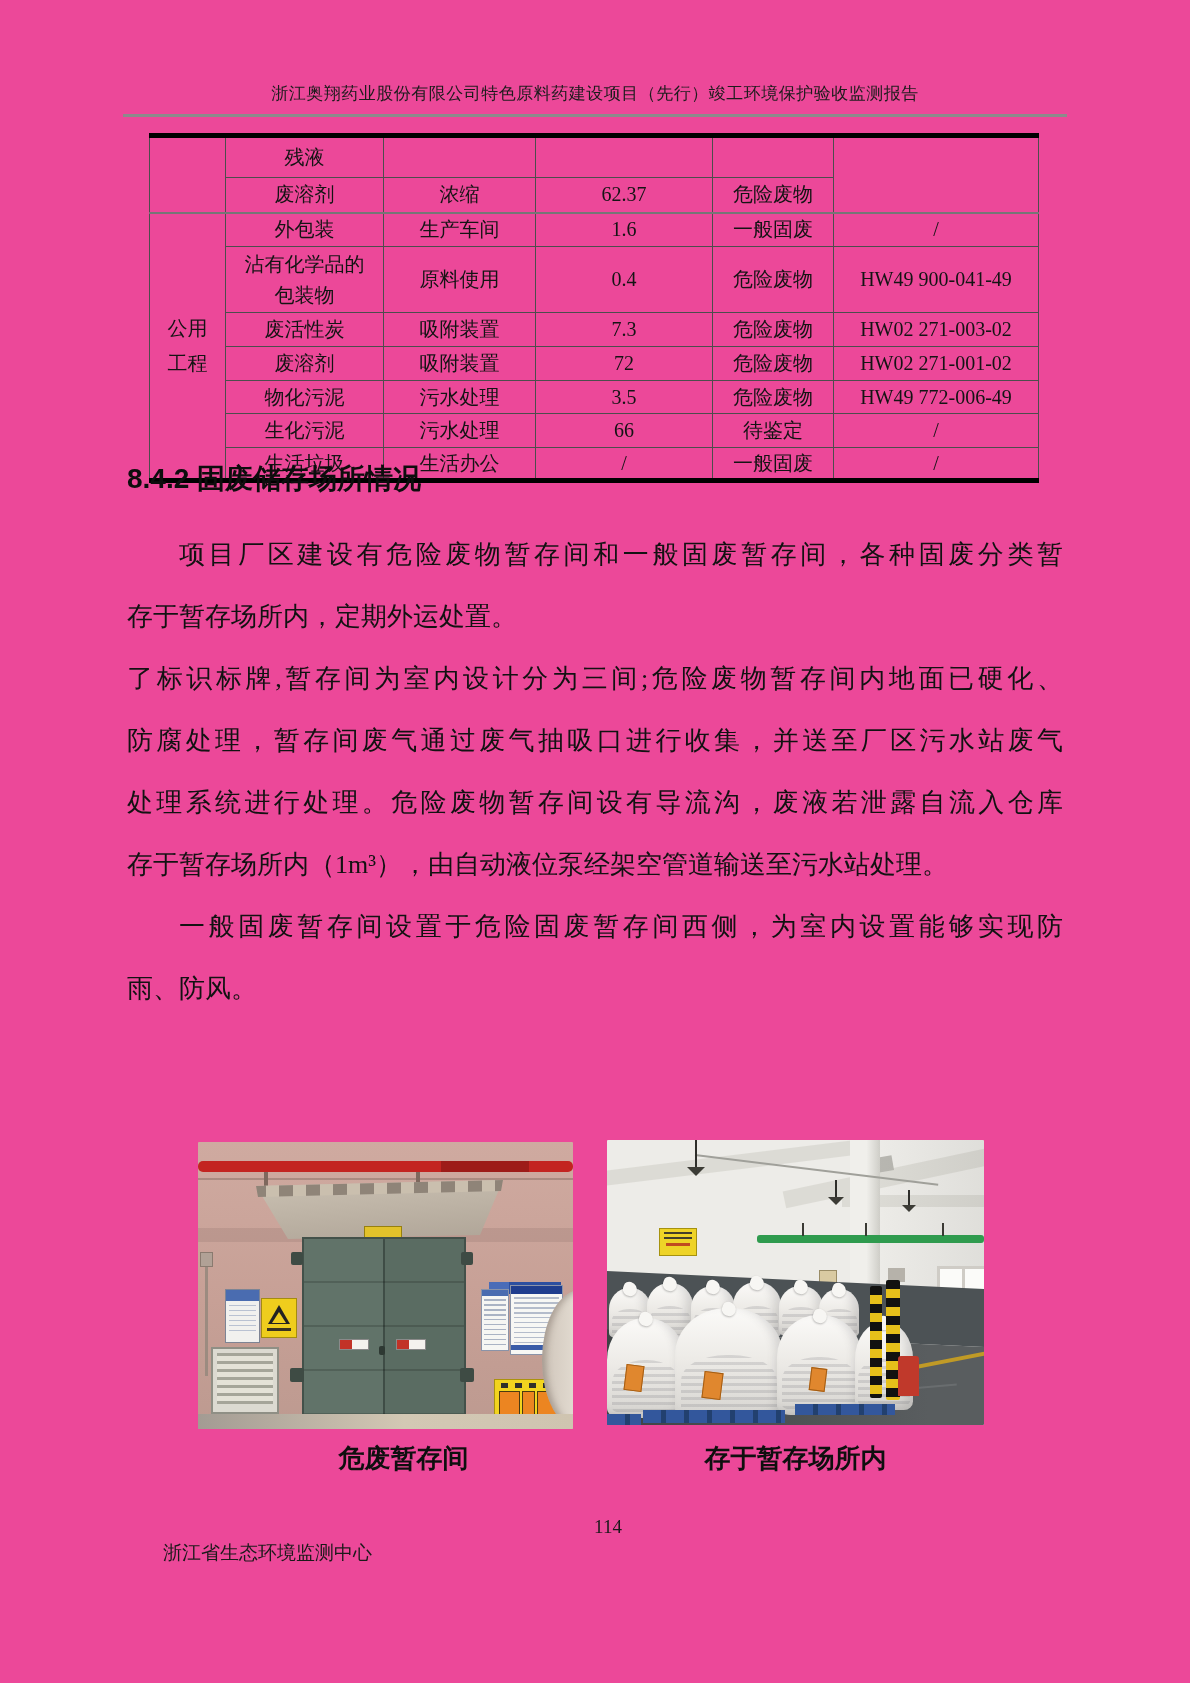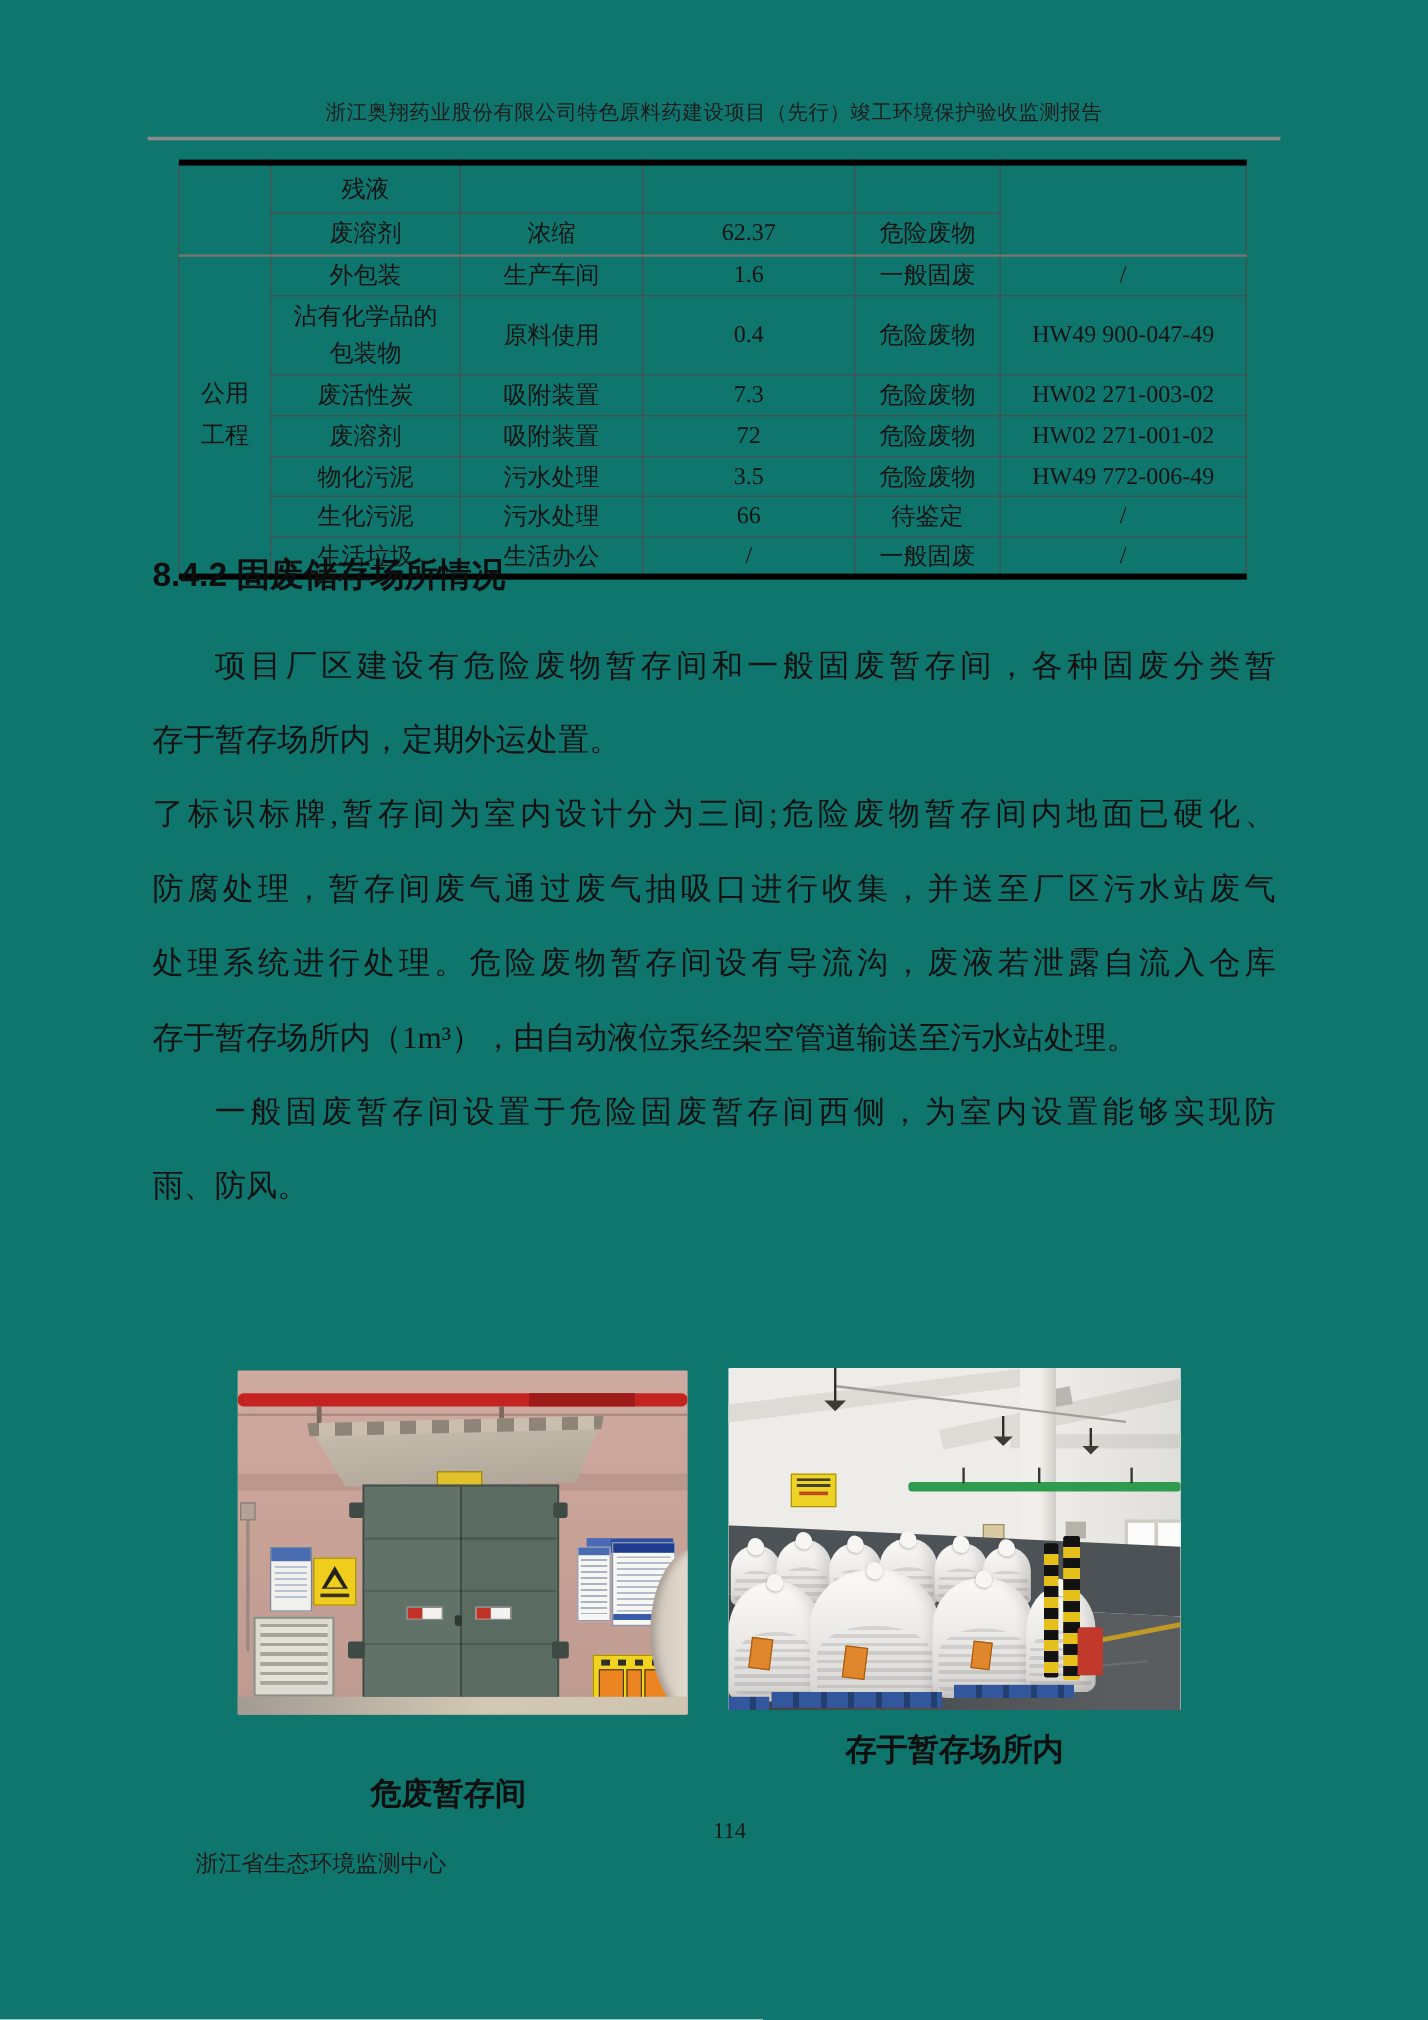--- a/index.html
+++ b/index.html
@@ -1,16 +1,16 @@
 <!DOCTYPE html>
 <html><head>
 <meta charset="utf-8">
 <style>
   html,body{margin:0;padding:0;background:#ffffff;}
-  .page{position:relative;width:1190px;height:1683px;background:#0f766e;overflow:hidden;
+  .page{position:relative;width:1190px;height:1683px;background:#ec4899;overflow:hidden;
         font-family:"Liberation Serif","DejaVu Serif",serif;color:#141414;}
   .abs{position:absolute;}
 
   
   .page-header{position:absolute;top:82px;left:0;width:100%;text-align:center;
                font-size:17px;letter-spacing:.5px;color:#1c1c1c;}
   .header-rule{position:absolute;left:123px;top:114px;width:944px;height:3px;background:#8b8b8b;}
 
   
   .doc-table{position:absolute;left:149px;top:133px;width:889px;border-collapse:collapse;
@@ -30,21 +30,21 @@
   .bl-ind{text-indent:52px;}
   .bl-end{text-align-last:left;}
 
   
   .photo{position:absolute;overflow:hidden;border-radius:1px;}
   #photo-left{left:198px;top:1142px;width:375px;height:287px;
     background:linear-gradient(180deg,#cfaaa0 0%,#c7a096 55%,#bd9a90 100%);}
   #photo-right{left:607px;top:1140px;width:377px;height:285px;background:#edece8;}
   .fig-caption{position:absolute;top:1441px;text-align:center;
     font-family:"Liberation Sans","DejaVu Sans",sans-serif;font-weight:700;font-size:26px;color:#0f0f0f;}
-  #cap-left{left:186px;width:375px;margin-top:36px;}
+  #cap-left{left:216px;width:375px;}
   #cap-right{left:607px;width:377px;}
 
   
   .lp-seam{left:0;top:86px;width:375px;height:14px;background:rgba(110,88,80,.16);}
   .lp-pipe{left:0;top:19px;width:375px;height:11px;background:#c32420;border-radius:5px;}
   .lp-pipe-dark{left:243px;top:19px;width:88px;height:11px;background:#9d1b18;}
   .lp-pipe-line{left:0;top:36px;width:375px;height:2px;background:rgba(90,70,60,.30);}
   .lp-bracket{width:4px;height:16px;background:#7e685d;top:30px;}
   .lp-canopy{left:0;top:0;width:375px;height:120px;
     clip-path:polygon(58px 44px,305px 38px,282px 93px,90px 97px);
@@ -184,21 +184,21 @@
       <td>一般固废</td>
       <td>/</td>
     </tr>
     <tr class="h66">
       <td>
         <span class="wrap6">沾有化学品的包装物</span>
       </td>
       <td>原料使用</td>
       <td>0.4</td>
       <td>危险废物</td>
-      <td>HW49 900-047-49</td>
+      <td>HW49 900-041-49</td>
     </tr>
     <tr class="h34">
       <td>废活性炭</td>
       <td>吸附装置</td>
       <td>7.3</td>
       <td>危险废物</td>
       <td>HW02 271-003-02</td>
     </tr>
     <tr class="h34">
       <td>废溶剂</td>

